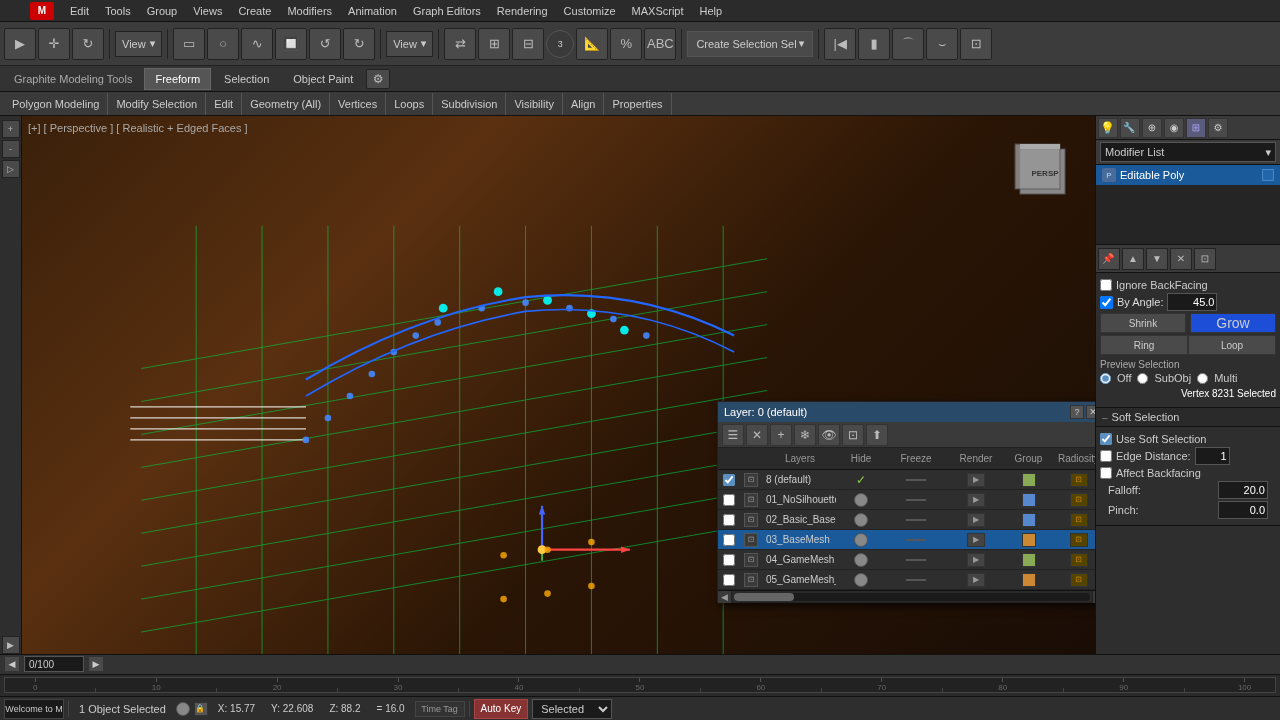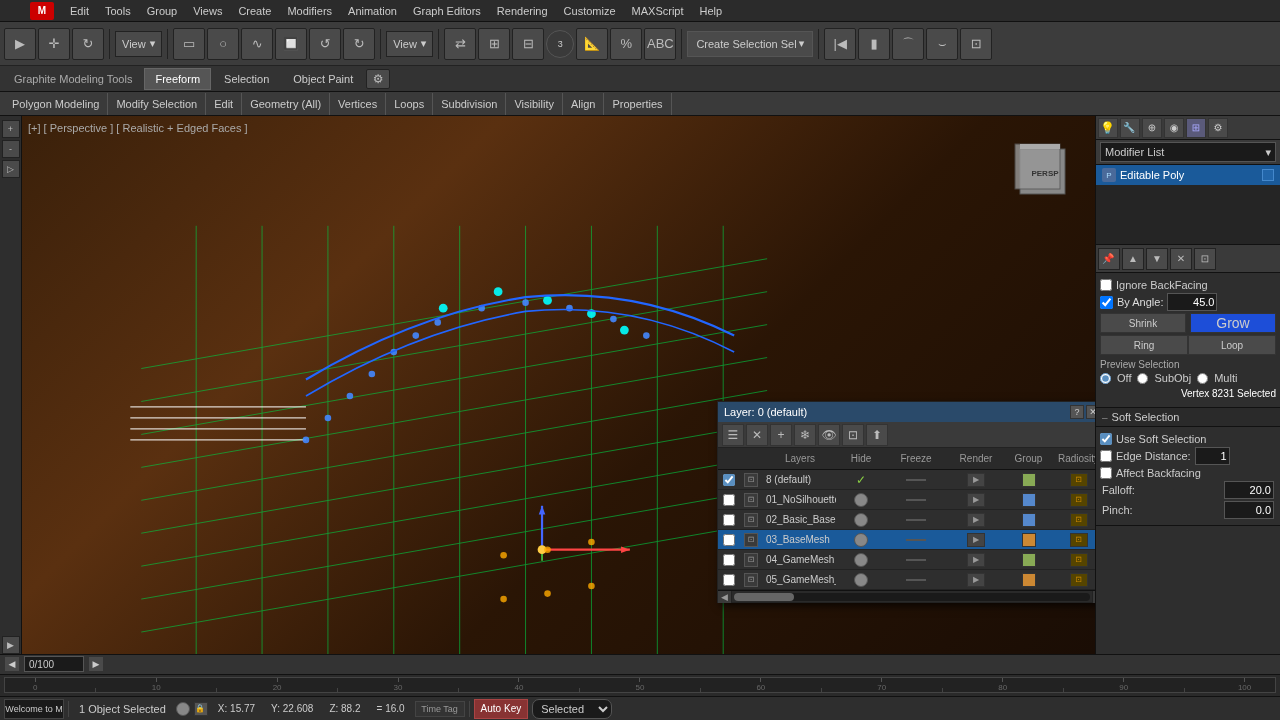--- a/index.html
+++ b/index.html
@@ -297,21 +297,21 @@
     }
     .checkbox-row input[type="checkbox"] {
       width: 12px;
       height: 12px;
       accent-color: #5a8fc0;
     }
     .spinbox-row {
       display: flex;
       align-items: center;
       justify-content: space-between;
-      margin: 2px 2px;
+      margin: 2px 8px;
       font-size: 11px;
       color: #ccc;
       gap: 24px;
     }
     .spinbox {
       width: 50px;
       height: 18px;
       background: #1a1a1a;
       border: 1px solid #555;
       color: #fff;
@@ -1160,16 +1160,16 @@
   <span class="status-text">1 Object Selected</span>
   <div style="width:14px;height:14px;background:#888;border-radius:50%;border:1px solid #555;"></div>
   <div style="width:14px;height:14px;background:#555;border:1px solid #333;display:flex;align-items:center;justify-content:center;cursor:pointer;font-size:8px;color:#ccc;">🔒</div>
   <span class="status-text" style="font-size:10px;">X: 15.77</span>
   <span class="status-text" style="font-size:10px;">Y: 22.608</span>
   <span class="status-text" style="font-size:10px;">Z: 88.2</span>
   <span class="status-text" style="font-size:10px;">= 16.0</span>
   <div style="width:50px;height:16px;background:#333;border:1px solid #444;color:#999;font-size:9px;display:flex;align-items:center;justify-content:center;cursor:pointer;">Time Tag</div>
   <div class="status-sep"></div>
   <button style="height:20px;background:#883333;border:1px solid #aa4444;color:#fff;font-size:10px;padding:0 6px;cursor:pointer;">Auto Key</button>
-  <select class="bottom-select" style="width:80px;border-radius:7px;">
+  <select class="bottom-select" style="width:80px;">
     <option>Selected</option>
   </select>
 </div>
 
 </body></html>

